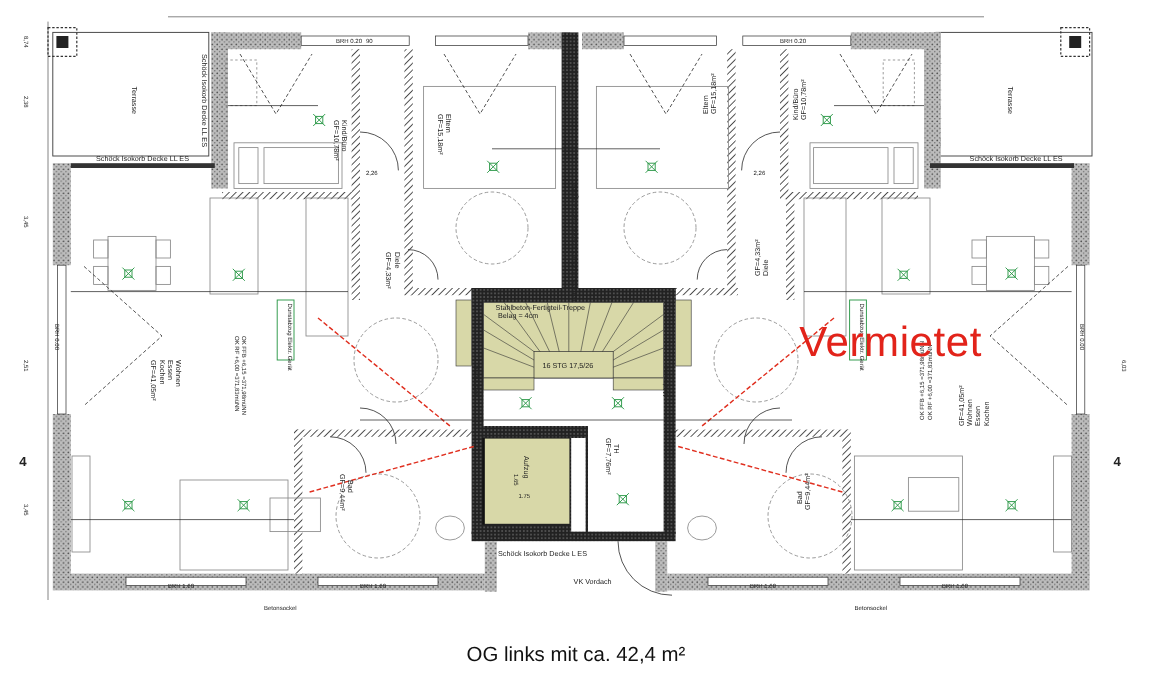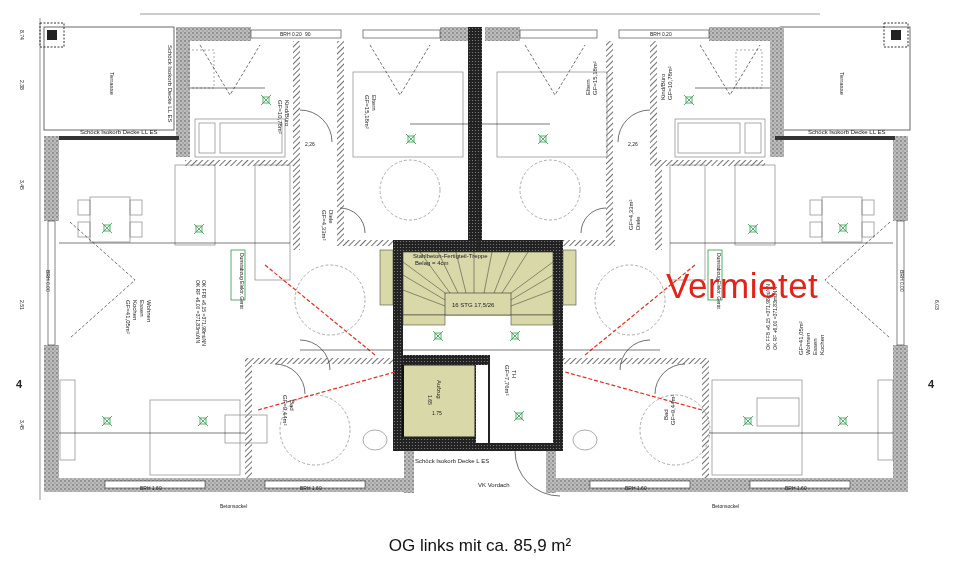--- a/index.html
+++ b/index.html
@@ -373,13 +373,13 @@
   <text class="big" x="16" y="388">4</text>
   <text class="big" x="928" y="388">4</text>
   <text class="dim" x="220" y="508">Betonsockel</text>
   <text class="dim" x="712" y="508">Betonsockel</text>
   <text class="dim" x="305" y="36">90</text>
   <text class="dim" x="305" y="146">2,26</text>
   <text class="dim" x="628" y="146">2,26</text>
 </svg>
 
 <div class="stamp">Vermietet</div>
-<div class="caption">OG links mit ca. 85,9 m²</div>
+<div class="caption">OG links mit ca. 42,4 m²</div>
 
 </body></html>

